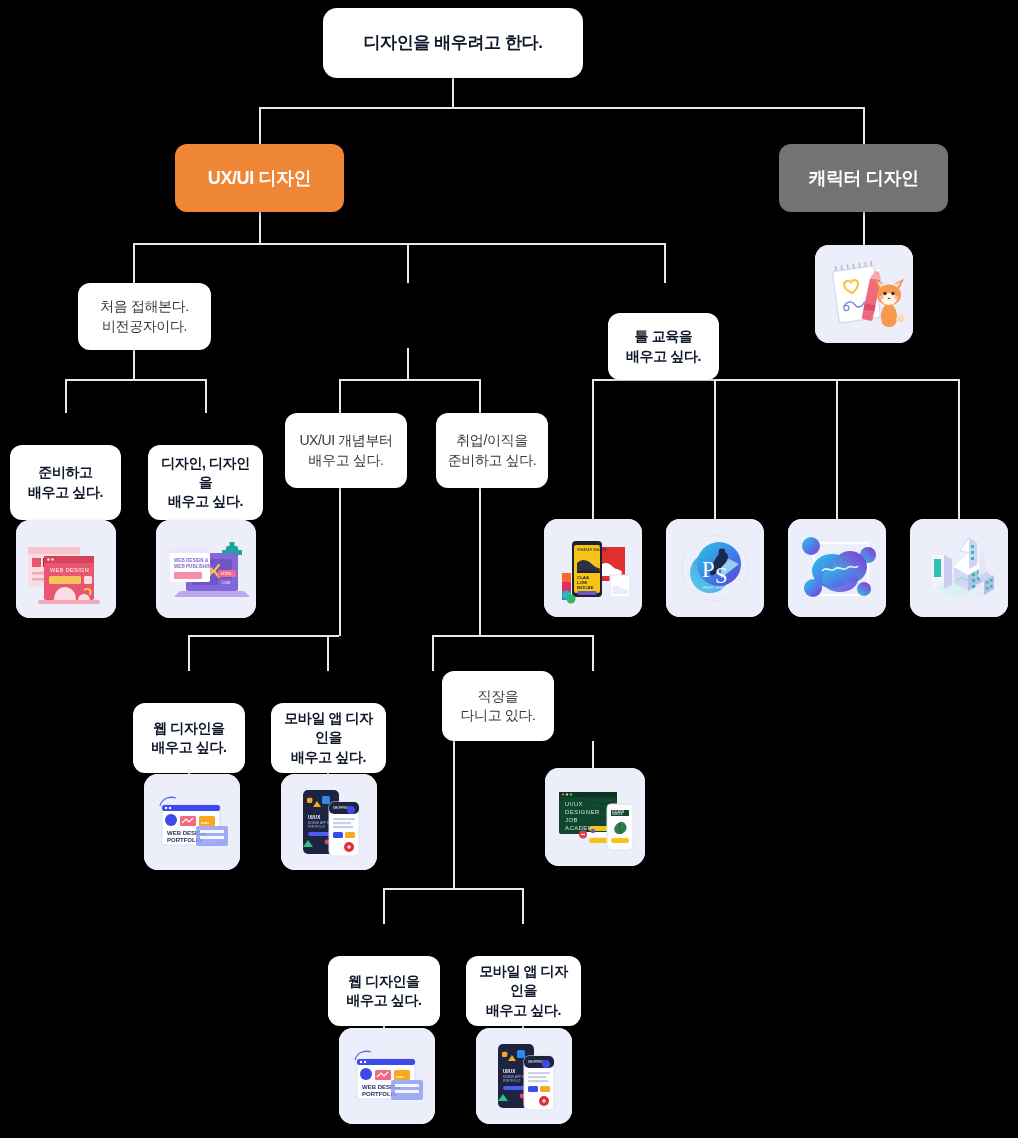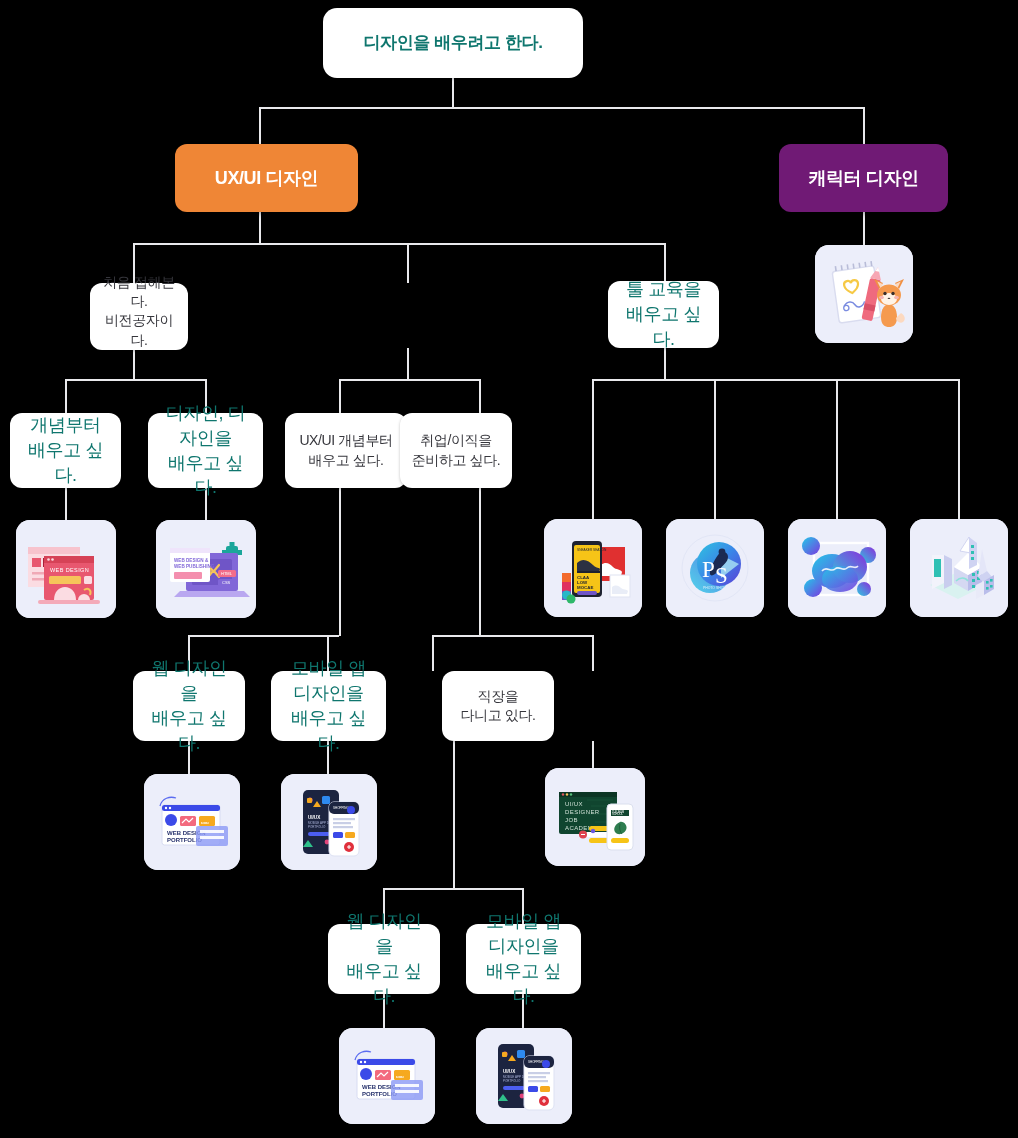--- a/index.html
+++ b/index.html
@@ -13,31 +13,31 @@
   
   .conn{position:absolute;background:#e9e9ec;}
   .conn.v{width:2px;}
   .conn.h{height:2px;}
 
   
   .node{
     position:absolute;box-sizing:border-box;
     background:#fff;border-radius:12px;
     display:flex;align-items:center;justify-content:center;
-    text-align:center;color:#0f766e;
+    text-align:center;color:#0f172a;
     line-height:1.38;letter-spacing:-0.4px;
     box-shadow:0 1px 3px rgba(0,0,0,.25);
     z-index:3;
   }
   .node .txt{display:block;padding:0 10px;white-space:pre-line;}
   .node.root{font-size:17px;font-weight:bold;border-radius:14px;}
   .node.cat{font-size:18px;font-weight:bold;color:#fff;border-radius:12px;box-shadow:0 2px 5px rgba(0,0,0,.3);}
   .node.cat.orange{background:#ef8636;}
-  .node.cat.green{background:#701a75;}
-  .node.b{font-size:18px;font-weight:normal;}
+  .node.cat.green{background:#737373;}
+  .node.b{font-size:14px;font-weight:bold;margin-top:32px;}
   .node.r{font-size:14px;font-weight:normal;color:#36363c;}
 
   
   .thumb{
     position:absolute;border-radius:14px;background:#eceefa;
     overflow:hidden;z-index:3;
     box-shadow:0 1px 3px rgba(0,0,0,.2);
   }
   .thumb svg{display:block;width:100%;height:100%;}
 </style>
@@ -98,55 +98,55 @@
   <div class="conn v" style="left:383px;top:888px;height:36px;"></div>
   <div class="conn v" style="left:522px;top:888px;height:36px;"></div>
 
   <div class="conn v" style="left:383px;top:994px;height:34px;"></div>
   <div class="conn v" style="left:522px;top:994px;height:34px;"></div>
 
   <div class="node root" style="left:323px;top:8px;width:260px;height:70px;">
     <span class="txt">디자인을 배우려고 한다.</span>
   </div>
 
-  <div class="node cat orange" style="left:175px;top:144px;width:183px;height:68px;">
+  <div class="node cat orange" style="left:175px;top:144px;width:169px;height:68px;">
     <span class="txt">UX/UI 디자인</span>
   </div>
 
   <div class="node cat green" style="left:779px;top:144px;width:169px;height:68px;">
     <span class="txt">캐릭터 디자인</span>
   </div>
 
-  <div class="node r" style="left:90px;top:283px;width:98px;height:67px;align-items:flex-end;">
+  <div class="node r" style="left:78px;top:283px;width:133px;height:67px;">
     <span class="txt">처음 접해본다.
 비전공자이다.</span>
   </div>
 
 
   <div class="node b" style="left:608px;top:281px;width:111px;height:67px;">
     <span class="txt">툴 교육을
 배우고 싶다.</span>
   </div>
 
   <div class="node b" style="left:10px;top:413px;width:111px;height:75px;">
-    <span class="txt">개념부터
+    <span class="txt">준비하고
 배우고 싶다.</span>
   </div>
 
   <div class="node b" style="left:148px;top:413px;width:115px;height:75px;">
     <span class="txt">디자인, 디자인을
 배우고 싶다.</span>
   </div>
 
   <div class="node r" style="left:285px;top:413px;width:122px;height:75px;">
     <span class="txt">UX/UI 개념부터
 배우고 싶다.</span>
   </div>
 
-  <div class="node r" style="left:400px;top:413px;width:112px;height:75px;">
+  <div class="node r" style="left:436px;top:413px;width:112px;height:75px;">
     <span class="txt">취업/이직을
 준비하고 싶다.</span>
   </div>
 
   <div class="node b" style="left:133px;top:671px;width:112px;height:70px;">
     <span class="txt">웹 디자인을
 배우고 싶다.</span>
   </div>
 
   <div class="node b" style="left:271px;top:671px;width:115px;height:70px;">

